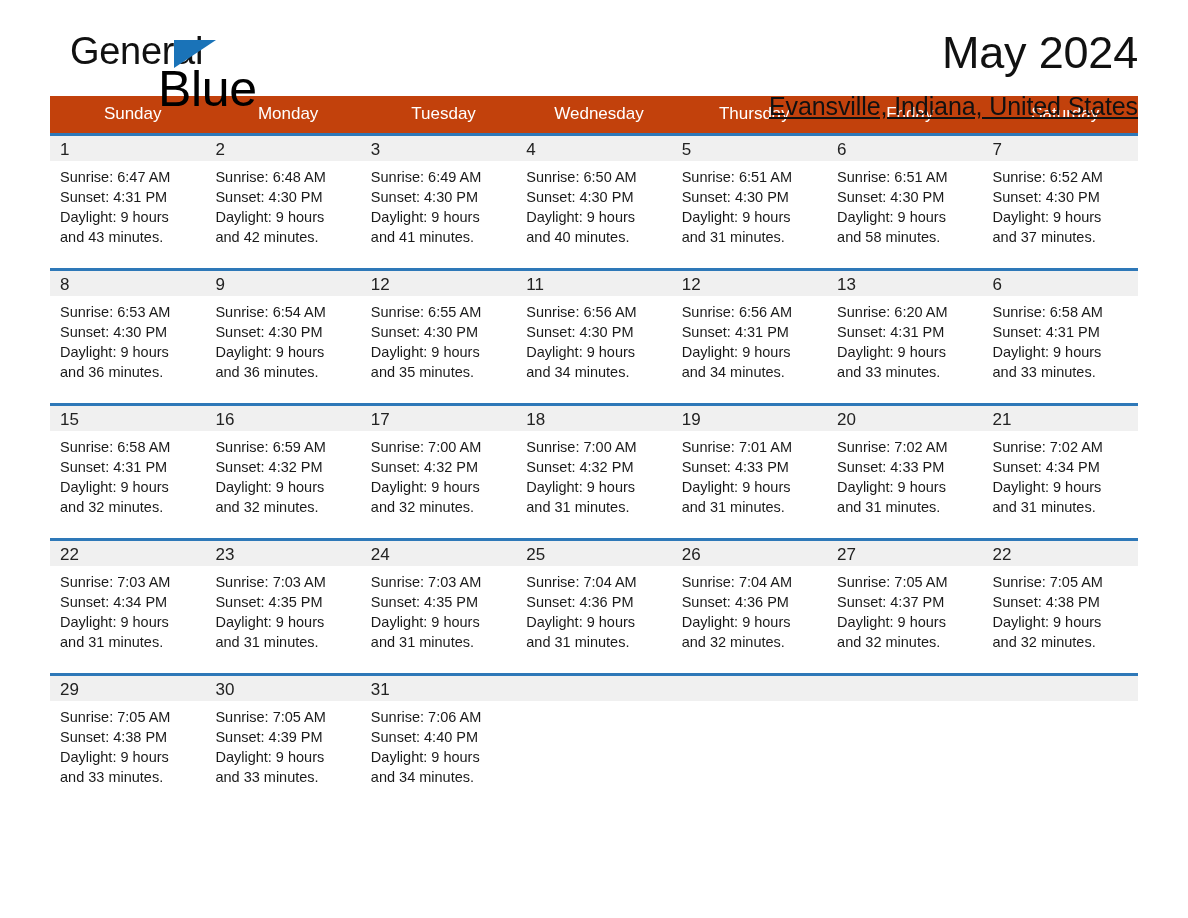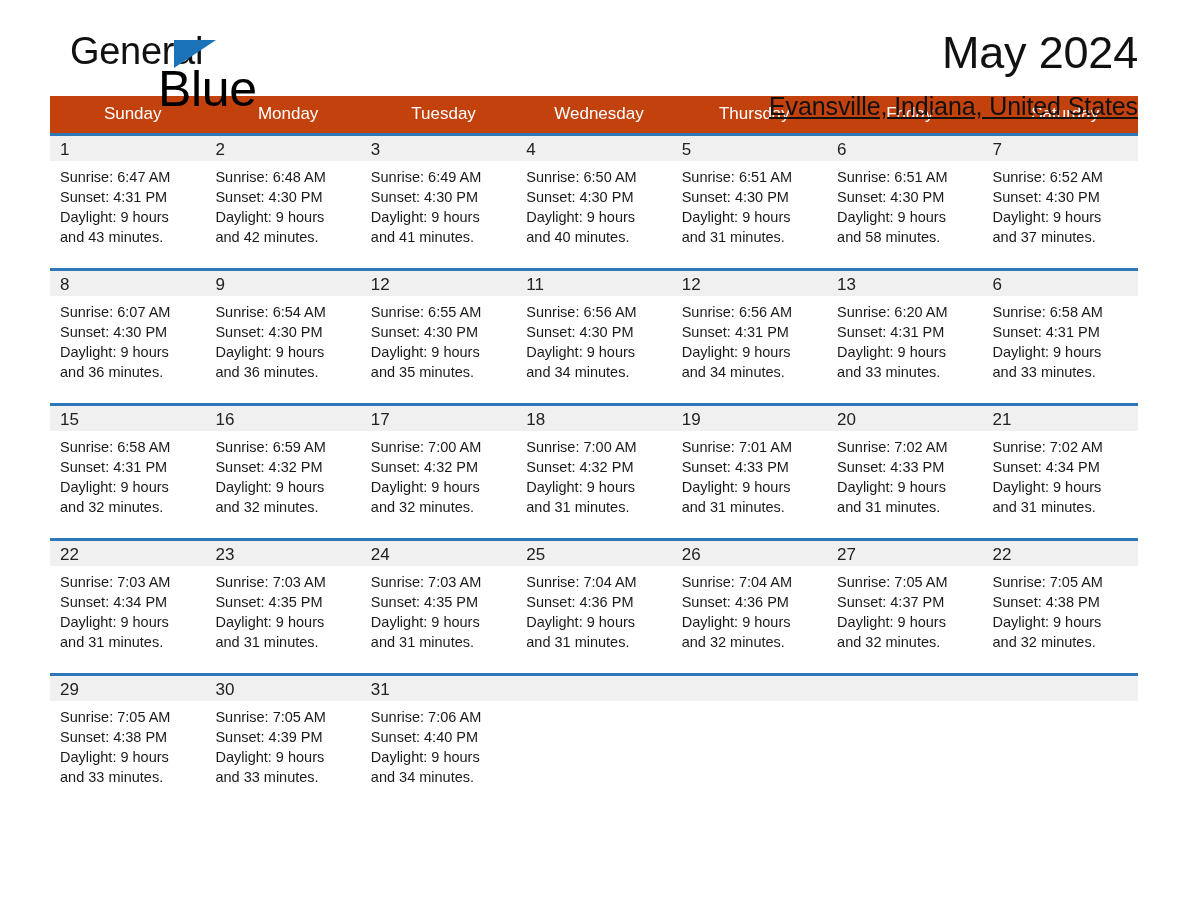--- a/index.html
+++ b/index.html
@@ -265,21 +265,21 @@
           </td>
       </tr>
 
       <tr class="weekrow">
         <td>
             <div class="daycell">
               <div class="daynum-band">
                 <div class="daynum">8</div>
               </div>
               <div class="dayinfo">
-                <div>Sunrise: 6:07 AM</div>
+                <div>Sunrise: 6:53 AM</div>
                 <div>Sunset: 4:30 PM</div>
                 <div>Daylight: 9 hours</div>
                 <div>and 36 minutes.</div>
               </div>
             </div>
           </td>
         <td>
             <div class="daycell">
               <div class="daynum-band">
                 <div class="daynum">9</div>

